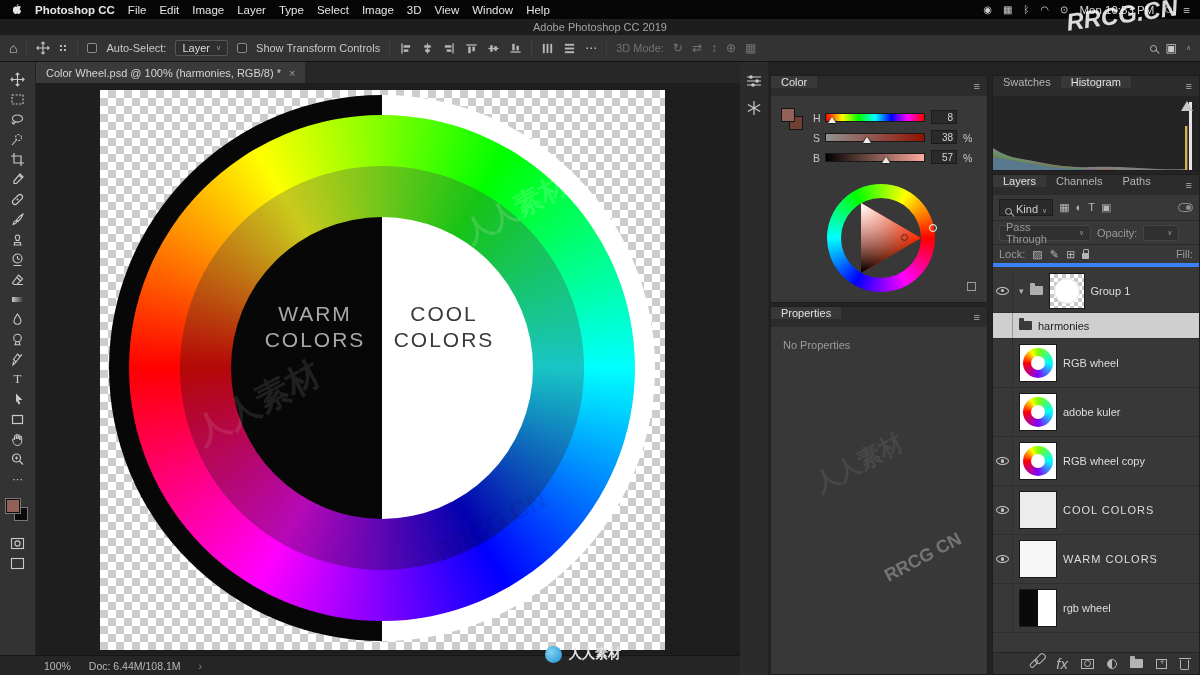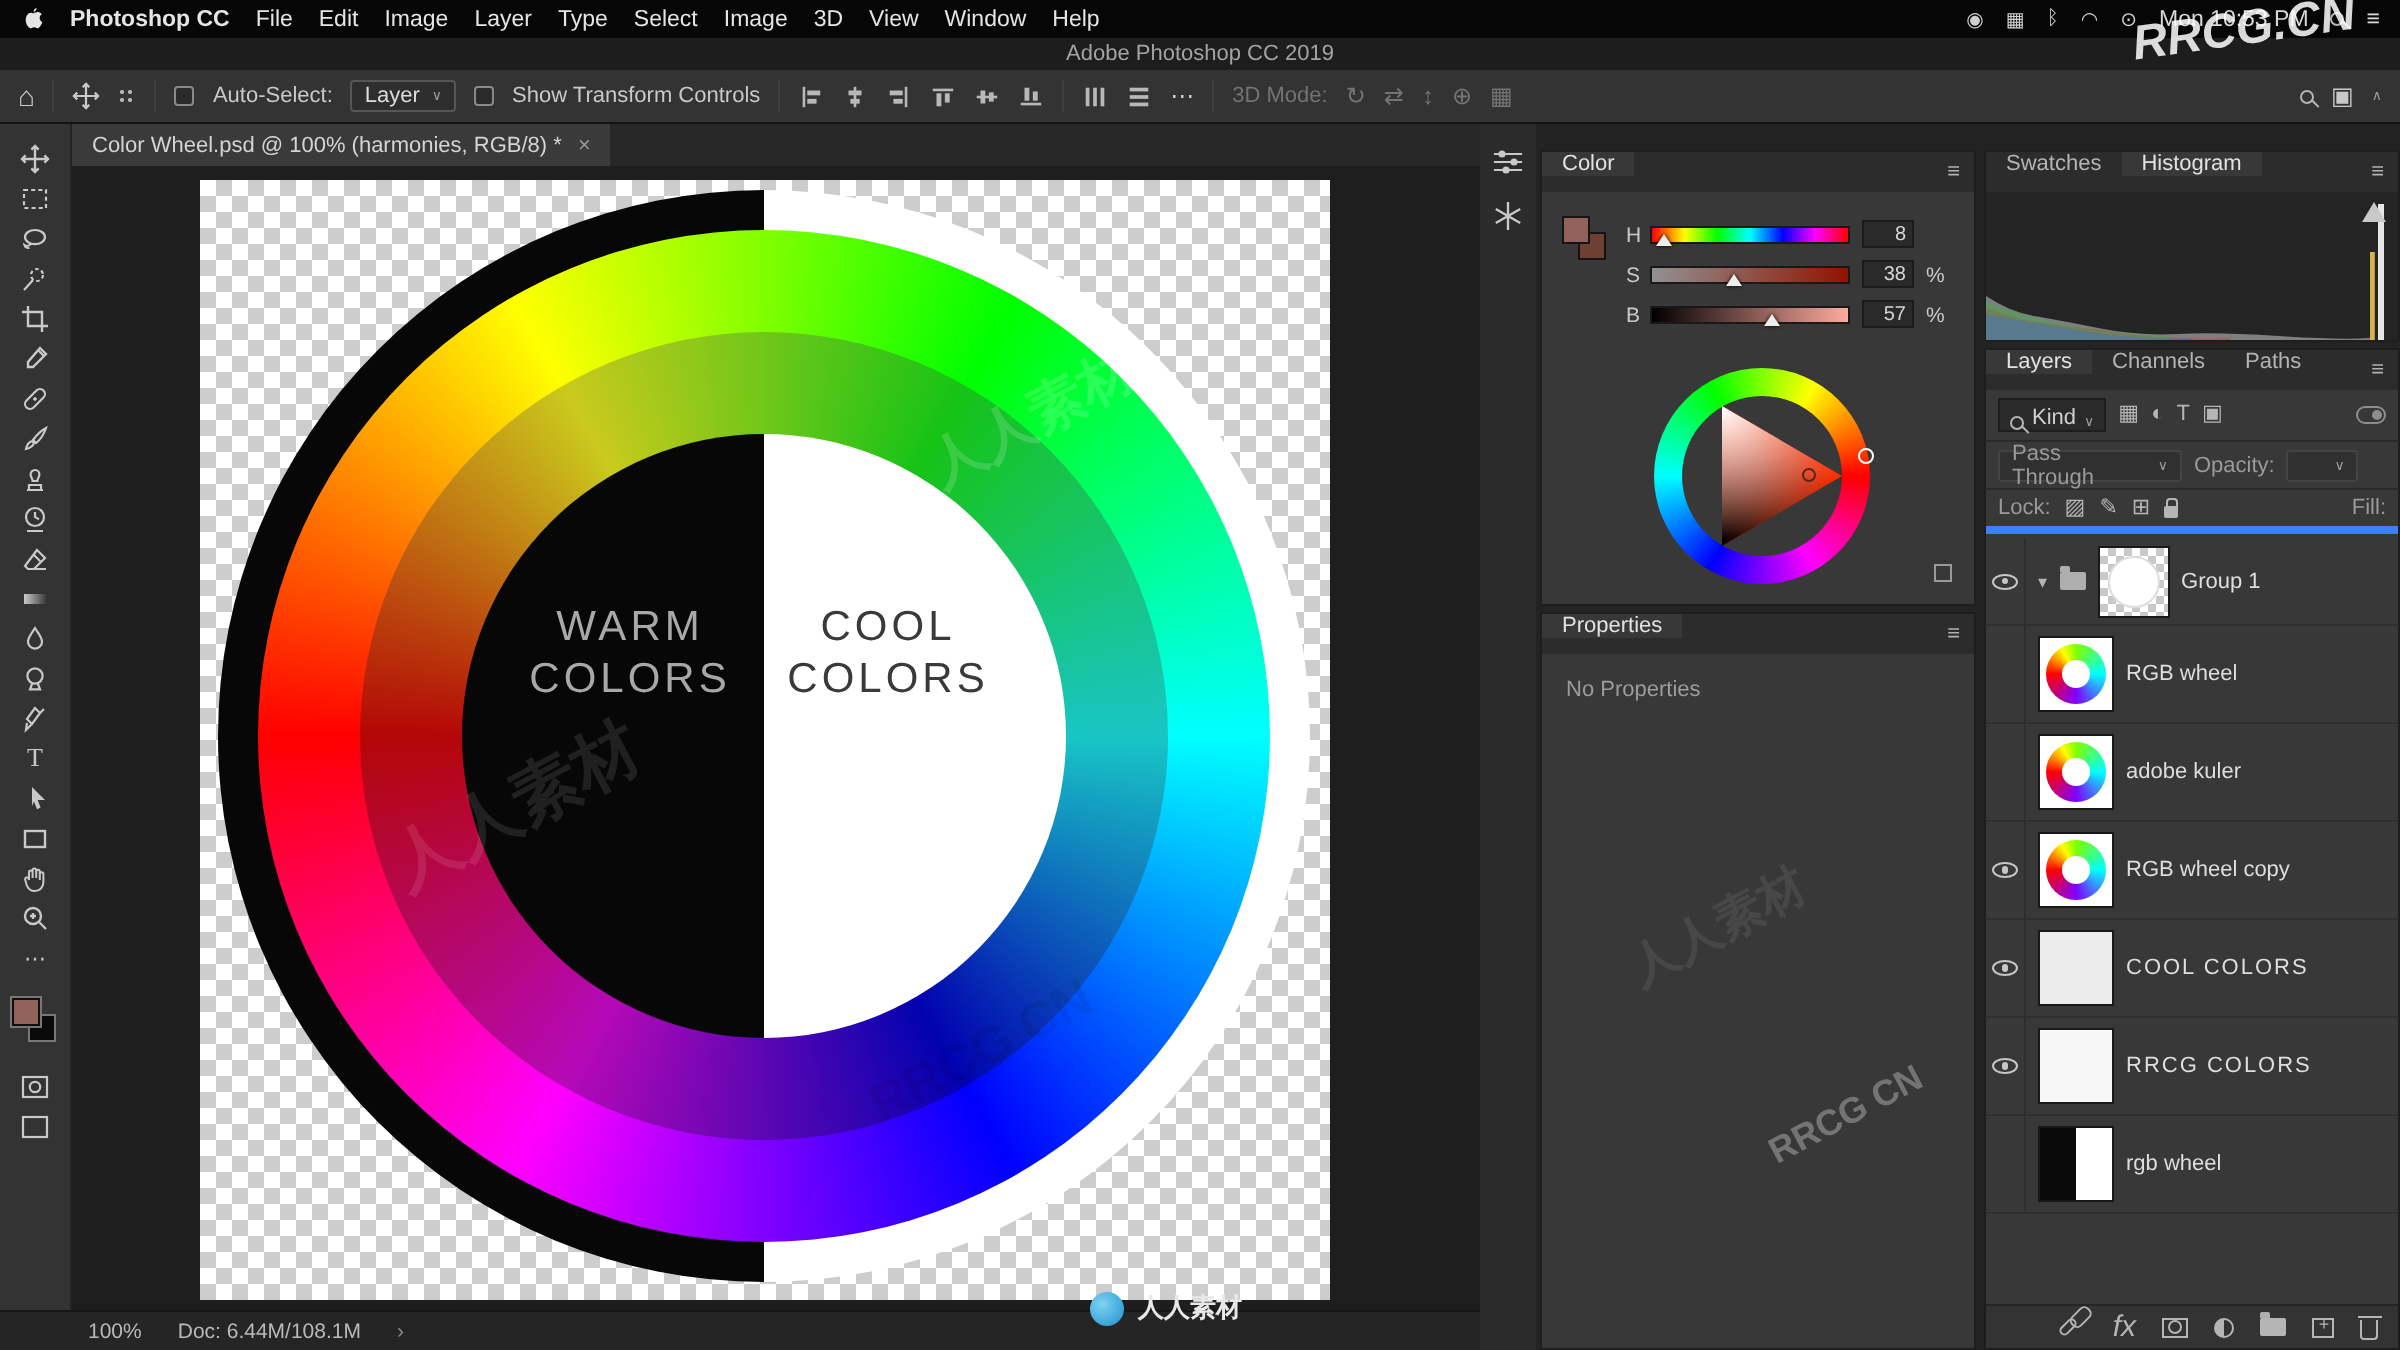--- a/index.html
+++ b/index.html
@@ -508,20 +508,25 @@
   <div style="position:absolute;top:94px;bottom:22px;left:0;right:0;overflow:hidden">
     <div class="lrow" style="height:44px">
       <span class="eyebox">
           <span class="eye"></span>
         </span>
       <span style="color:#b5b5b5;font-size:9px">▾</span>
       <span class="fold"></span>
       <span class="thumb gcircle"></span>
       <span class="lname">Group 1</span>
     </div>
+    <div class="lrow" style="height: 26px; background-color: rgb(207, 207, 207);">
+      <span class="eyebox" style="border-color:#9a9a9a"></span>
+      <span class="fold dk"></span>
+      <span class="lname" style="color:#1d1d1d">harmonies</span>
+    </div>
     <div class="lrow">
       <span class="eyebox"></span>
       <span class="thumb wheel"></span>
       <span class="lname">RGB wheel</span>
     </div>
     <div class="lrow">
       <span class="eyebox"></span>
       <span class="thumb wheel"></span>
       <span class="lname">adobe kuler</span>
     </div>
@@ -537,21 +542,21 @@
           <span class="eye"></span>
         </span>
       <span class="thumb light"></span>
       <span class="lname" style="letter-spacing:1px">COOL COLORS</span>
     </div>
     <div class="lrow">
       <span class="eyebox">
           <span class="eye"></span>
         </span>
       <span class="thumb light" style="background:#f7f7f7"></span>
-      <span class="lname" style="letter-spacing:1px">RRCG COLORS</span>
+      <span class="lname" style="letter-spacing:1px">WARM COLORS</span>
     </div>
     <div class="lrow">
       <span class="eyebox"></span>
       <span class="thumb bw"></span>
       <span class="lname">rgb wheel</span>
     </div>
   </div>
 
   <div class="flex" style="position:absolute;left:0;right:0;bottom:0;height:22px;background:#333;border-top:1px solid #242424;gap:13px;padding:0 10px;justify-content:flex-end">
     <span class="linki"></span>

